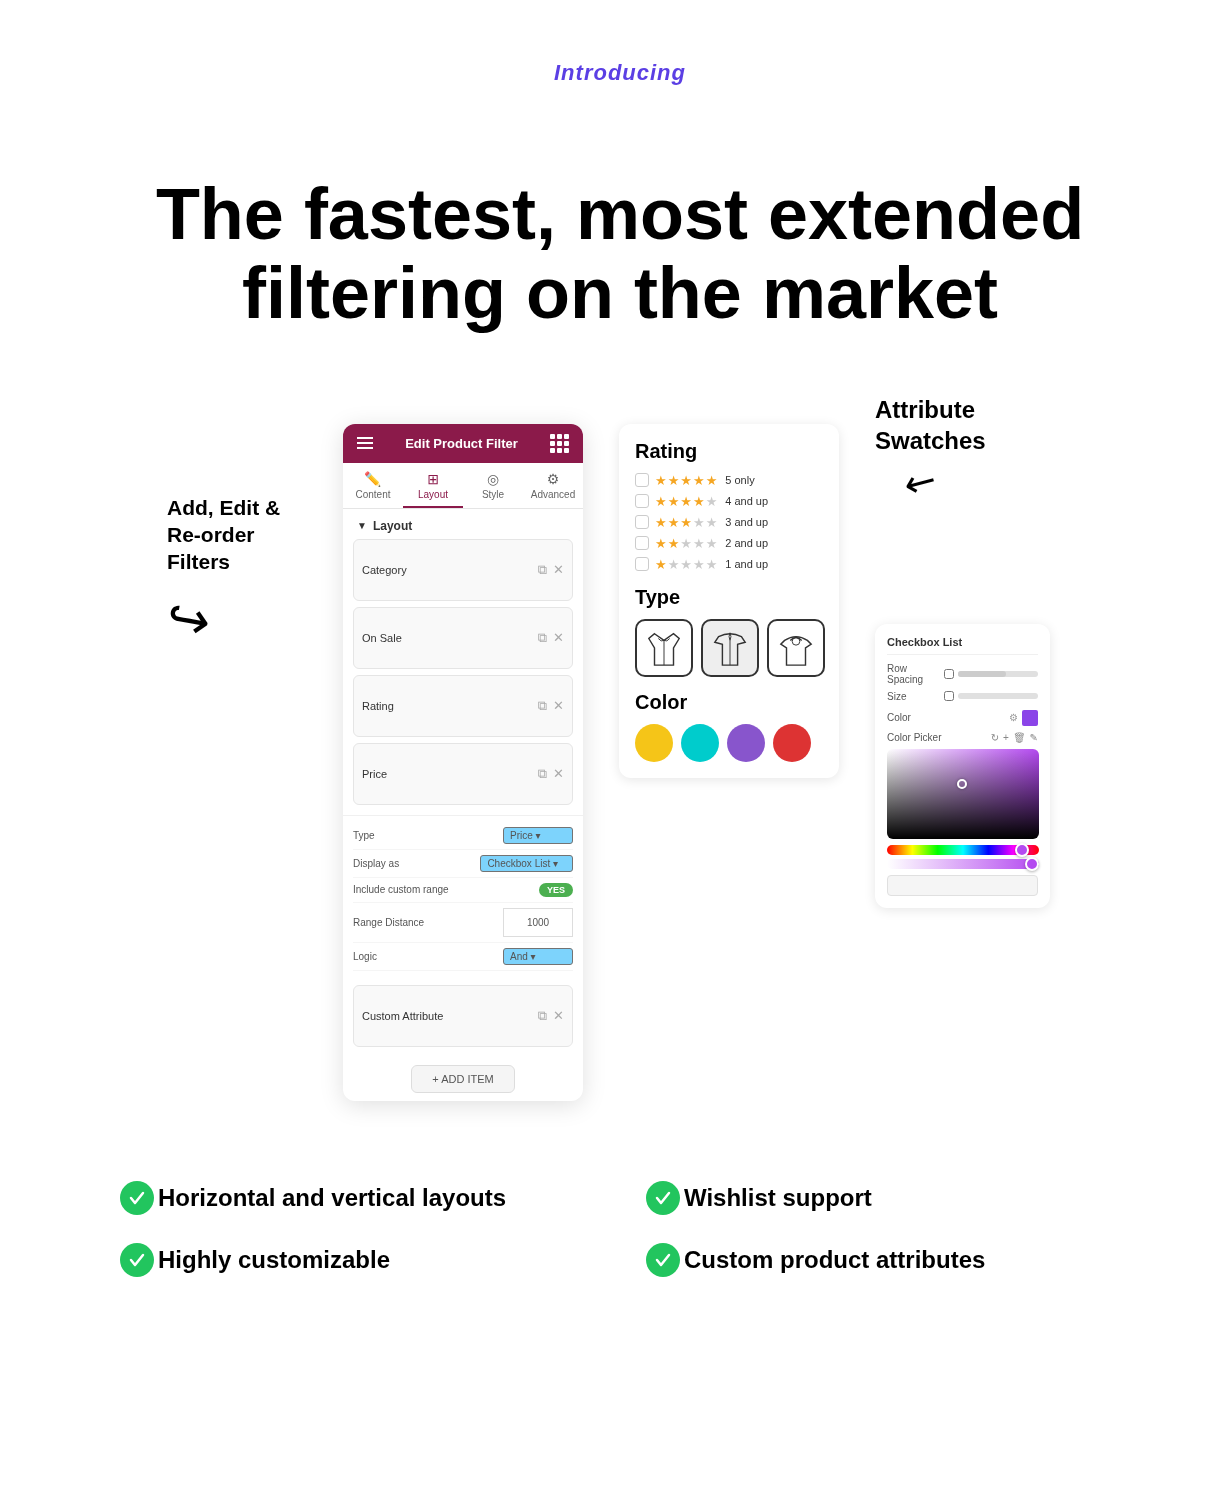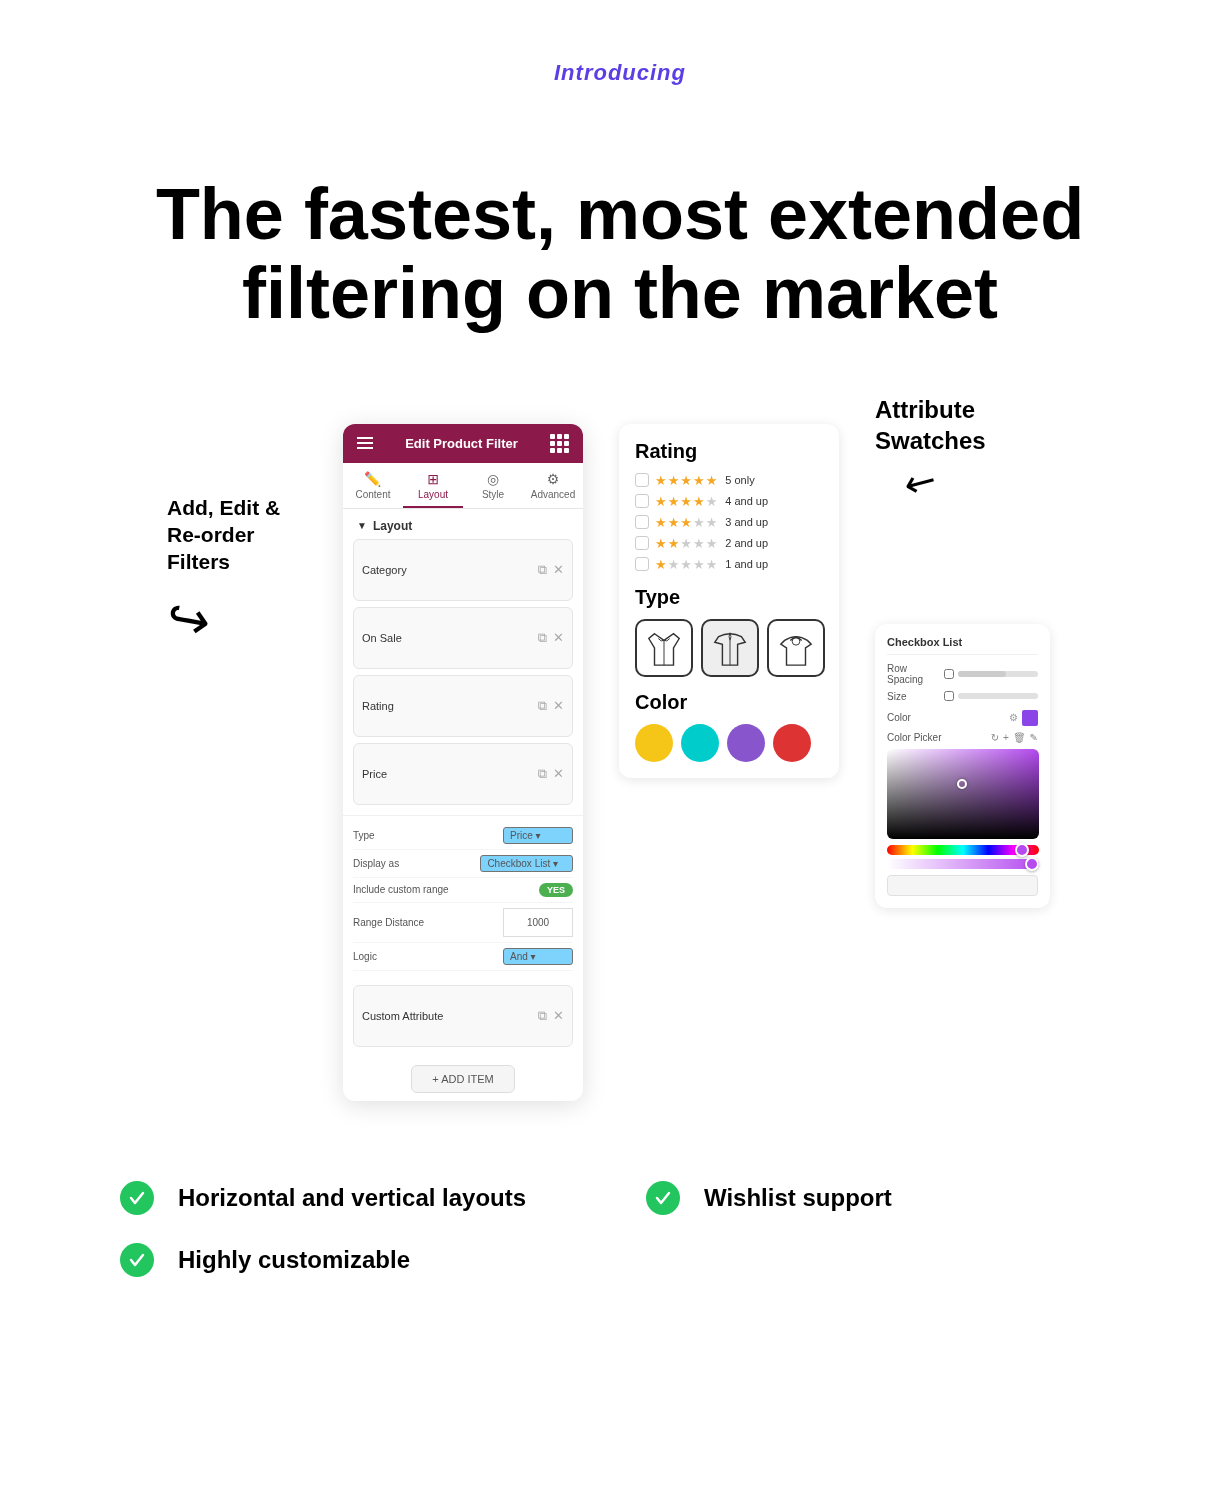--- a/index.html
+++ b/index.html
@@ -501,21 +501,21 @@
       width: 100%;
       display: grid;
       grid-template-columns: 1fr 1fr;
       gap: 28px 60px;
       padding: 60px 120px 60px;
     }
 
     .feature-item {
       display: flex;
       align-items: center;
-      gap: 24px;
+      gap: 4px;
     }
 
     .check-badge {
       width: 34px;
       height: 34px;
       background: #22c55e;
       border-radius: 50%;
       display: flex;
       align-items: center;
       justify-content: center;
@@ -900,15 +900,23 @@
       <span class="feature-label">Wishlist support</span>
     </div>
     <div class="feature-item">
       <div class="check-badge">
         <svg viewBox="0 0 18 18">
           <polyline points="3,9 7,14 15,4" stroke="#fff" stroke-width="2.5" fill="none" stroke-linecap="round" stroke-linejoin="round"></polyline>
         </svg>
       </div>
       <span class="feature-label">Highly customizable</span>
     </div>
+    <div class="feature-item">
+      <div class="check-badge">
+        <svg viewBox="0 0 18 18">
+          <polyline points="3,9 7,14 15,4" stroke="#fff" stroke-width="2.5" fill="none" stroke-linecap="round" stroke-linejoin="round"></polyline>
+        </svg>
+      </div>
+      <span class="feature-label">Custom product attributes</span>
+    </div>
   </div>
 
 </div>
 
 </body></html>

